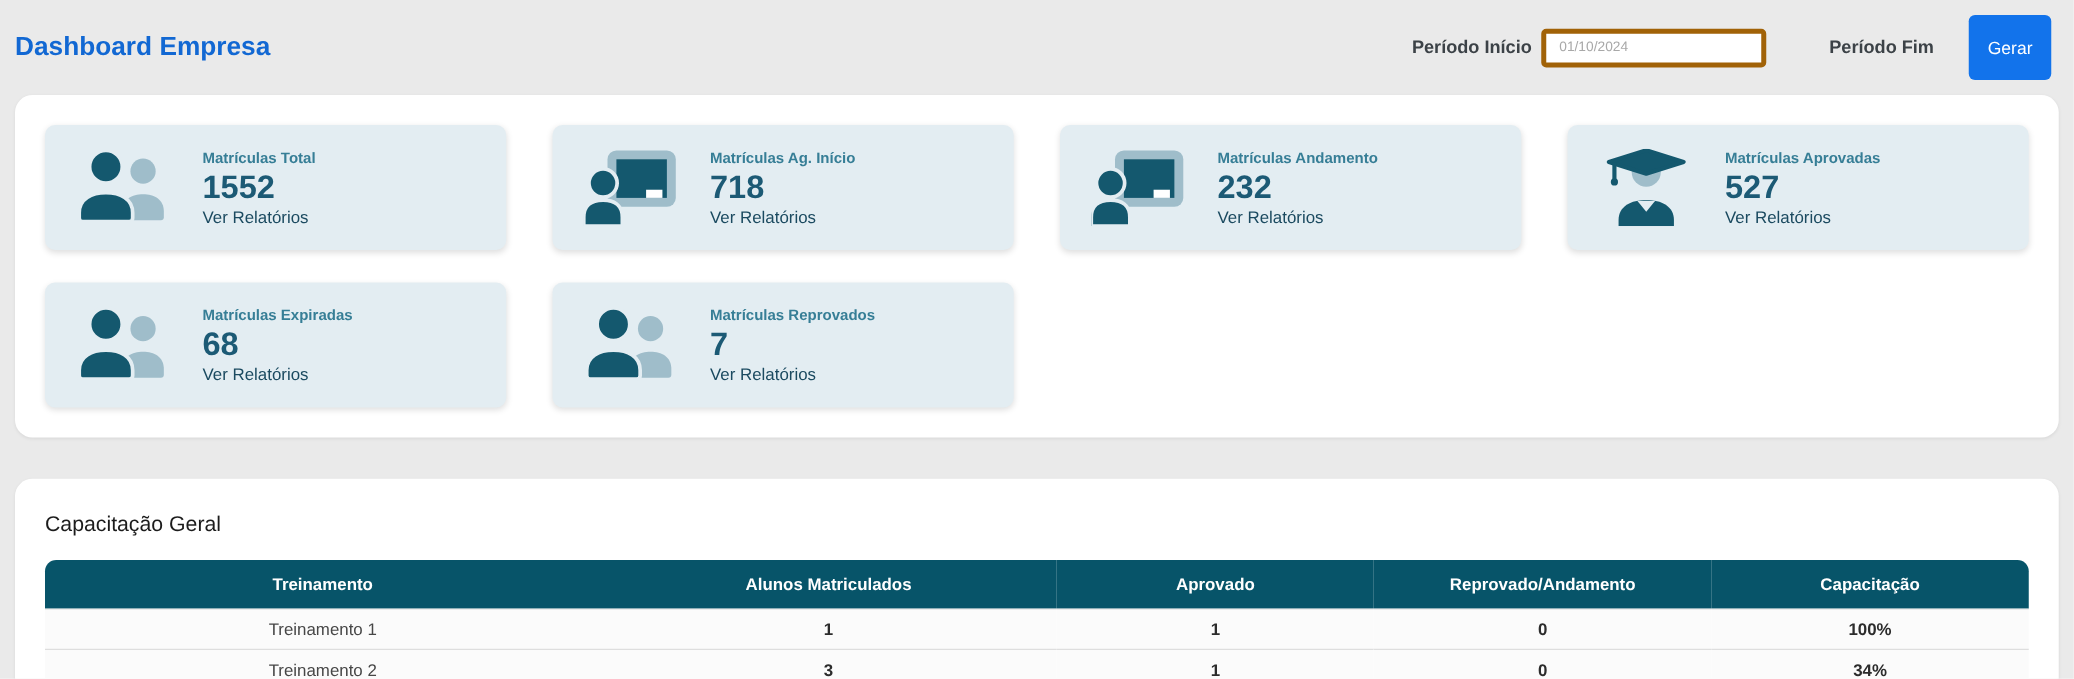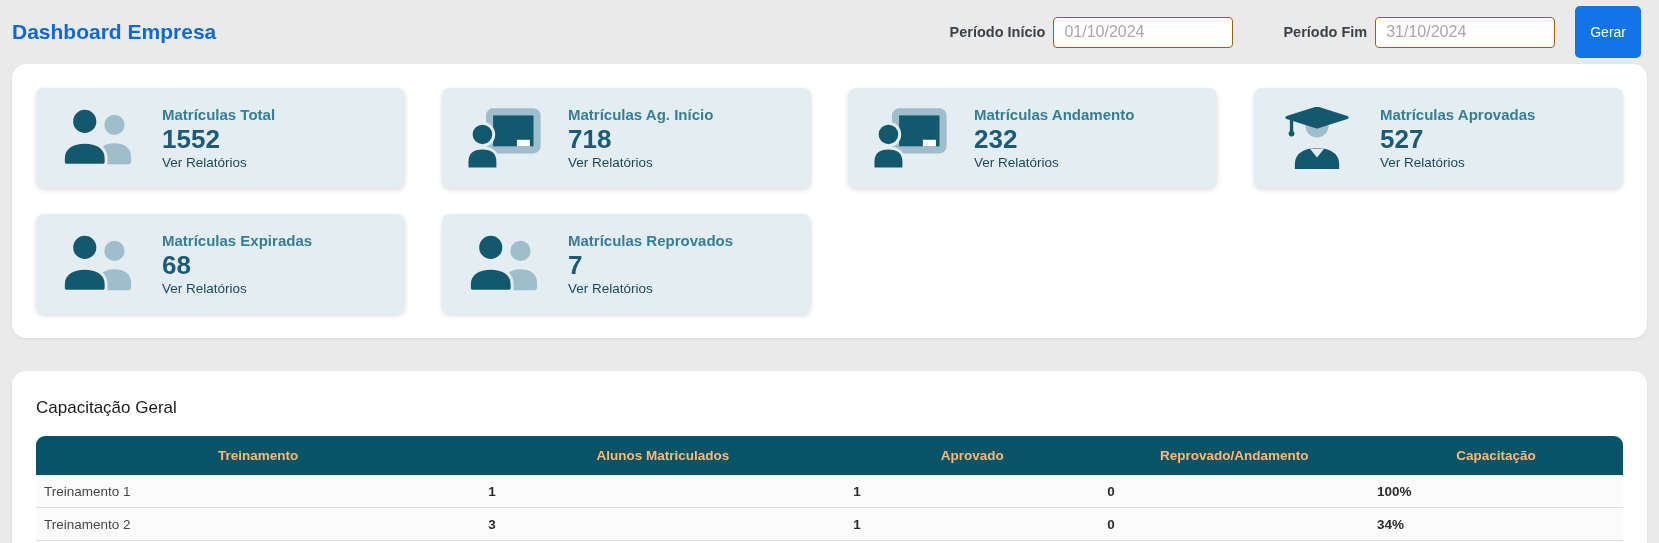--- a/index.html
+++ b/index.html
@@ -4,21 +4,21 @@
 <style>
   * { margin:0; padding:0; box-sizing:border-box; }
   html,body { width:1659px; height:543px; overflow:hidden; }
   body {
     background:#eaeaea;
     font-family:"Liberation Sans","DejaVu Sans",sans-serif;
     color:#333;
   }
   
   .topbar {
-    height:64px;
+    height:76px;
     display:flex;
     align-items:center;
     padding:0 18px 0 12px;
     gap:16px;
   }
   .page-title {
     font-size:21px;
     font-weight:700;
     color:#1268d3;
   }
@@ -32,25 +32,25 @@
     font-weight:700;
     color:#3c4247;
     margin-right:8px;
     white-space:nowrap;
     padding-left:14px;
   }
   .filter-label.second { margin-left:36px; }
   .date-input {
     width:180px;
     height:31px;
-    border:1px solid #a16207;
+    border:4px solid #a16207;
     border-radius:4px;
     background:#fff;
     padding:0 10px;
-    font-size:16px;
+    font-size:11px;
     font-family:inherit;
     color:#404040;
     outline:none;
   }
   .date-input::placeholder { color:#a8a8a8; opacity:1; }
   .generate-btn {
     margin-left:20px;
     background:#1273eb;
     color:#fff;
     border:none;
@@ -84,21 +84,21 @@
   .stat-icon {
     width:126px;
     display:flex;
     justify-content:center;
     align-items:center;
     flex:0 0 auto;
   }
   .stat-icon svg { width:76px; height:62px; display:block; }
   .stat-body { display:flex; flex-direction:column; min-width:0; }
   .stat-title {
-    font-size:15px;
+    font-size:12px;
     font-weight:600;
     color:#367e96;
     margin-bottom:2px;
     white-space:nowrap;
   }
   .stat-value {
     font-size:26px;
     font-weight:700;
     color:#1c5a75;
     line-height:1.1;
@@ -120,32 +120,33 @@
     margin-bottom:18px;
   }
   table.cap-table {
     width:100%;
     border-collapse:separate;
     border-spacing:0;
     font-size:13.5px;
   }
   .cap-table th {
     background:#075469;
-    color:#fdba74;
+    color:#ffffff;
     font-weight:600;
     height:38px;
     text-align:center;
     vertical-align:middle;
     padding:12px 8px;
   }
   .cap-table th:first-child { border-top-left-radius:9px; }
   .cap-table th:last-child  { border-top-right-radius:9px; }
   .cap-table td {
     background:#fbfbfb;
     height:33px;
+    text-align:center;
     vertical-align:middle;
     border-bottom:1px solid #dedede;
     color:#2c2c2c;
     font-weight:700;
     padding:0 8px;
   }
   .cap-table tbody tr:first-child td { border-top:1px solid #ececec; }
   .cap-table td.cell-name { font-weight:400; color:#474747; }
   
   .col-1{width:28%;} .col-2{width:23%;} .col-3{width:16%;} .col-4{width:17%;} .col-5{width:16%;}
@@ -179,21 +180,20 @@
     </symbol>
   </defs>
 </svg>
 
 <header class="topbar">
   <h1 class="page-title">Dashboard Empresa</h1>
   <div class="filters">
     <span class="filter-label">Período Início</span>
     <input class="date-input" type="text" placeholder="01/10/2024" style="">
     <span class="filter-label second">Período Fim</span>
-    <input class="date-input" type="text" placeholder="31/10/2024" style="">
     <button class="generate-btn">Gerar</button>
   </div>
 </header>
 
 <section class="panel cards-panel">
   <div class="cards-grid">
 
     <div class="stat-card">
       <span class="stat-icon">
         <svg viewBox="0 0 64 52">

